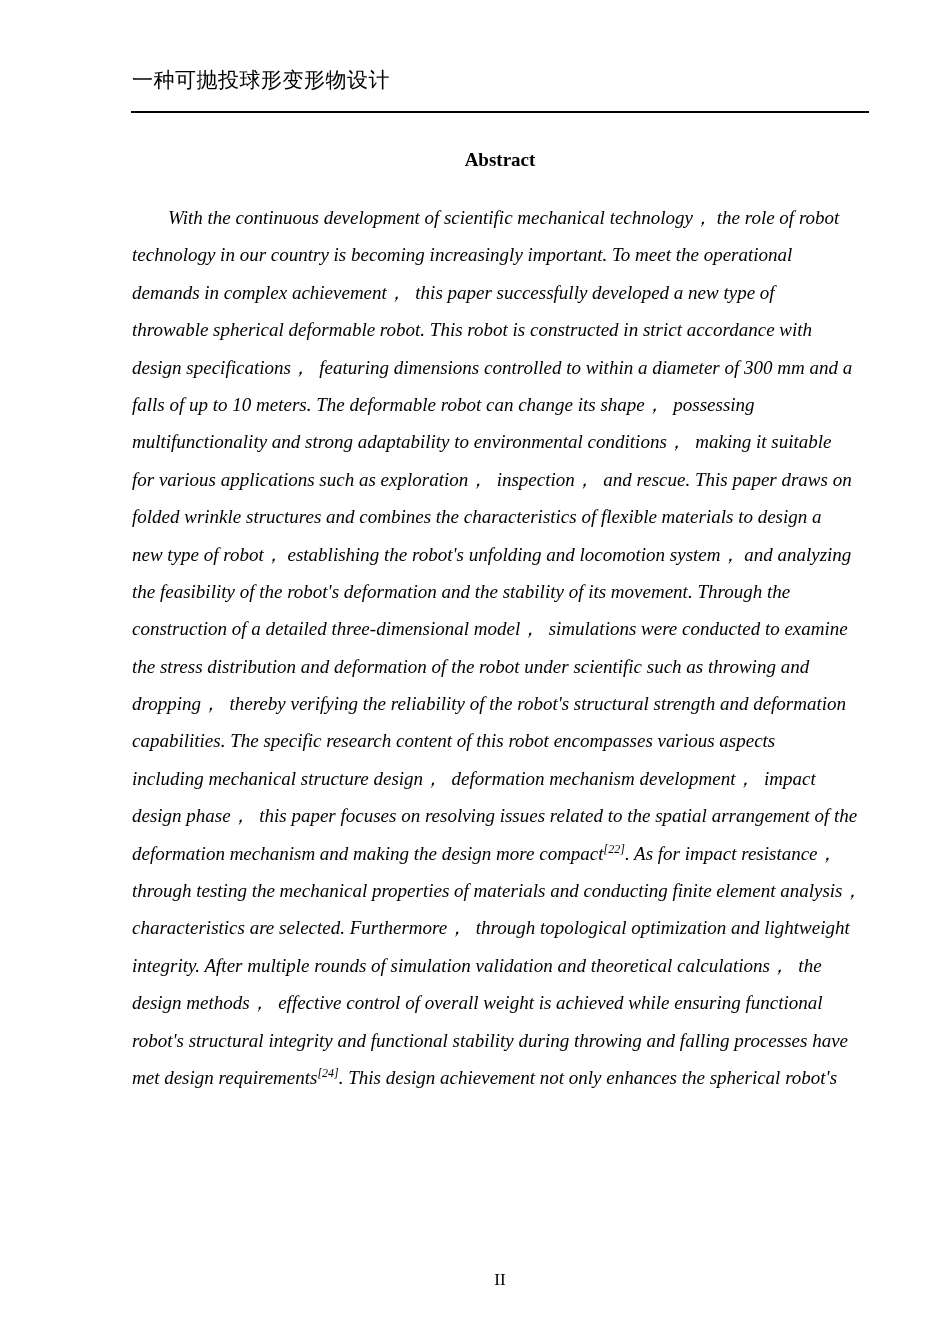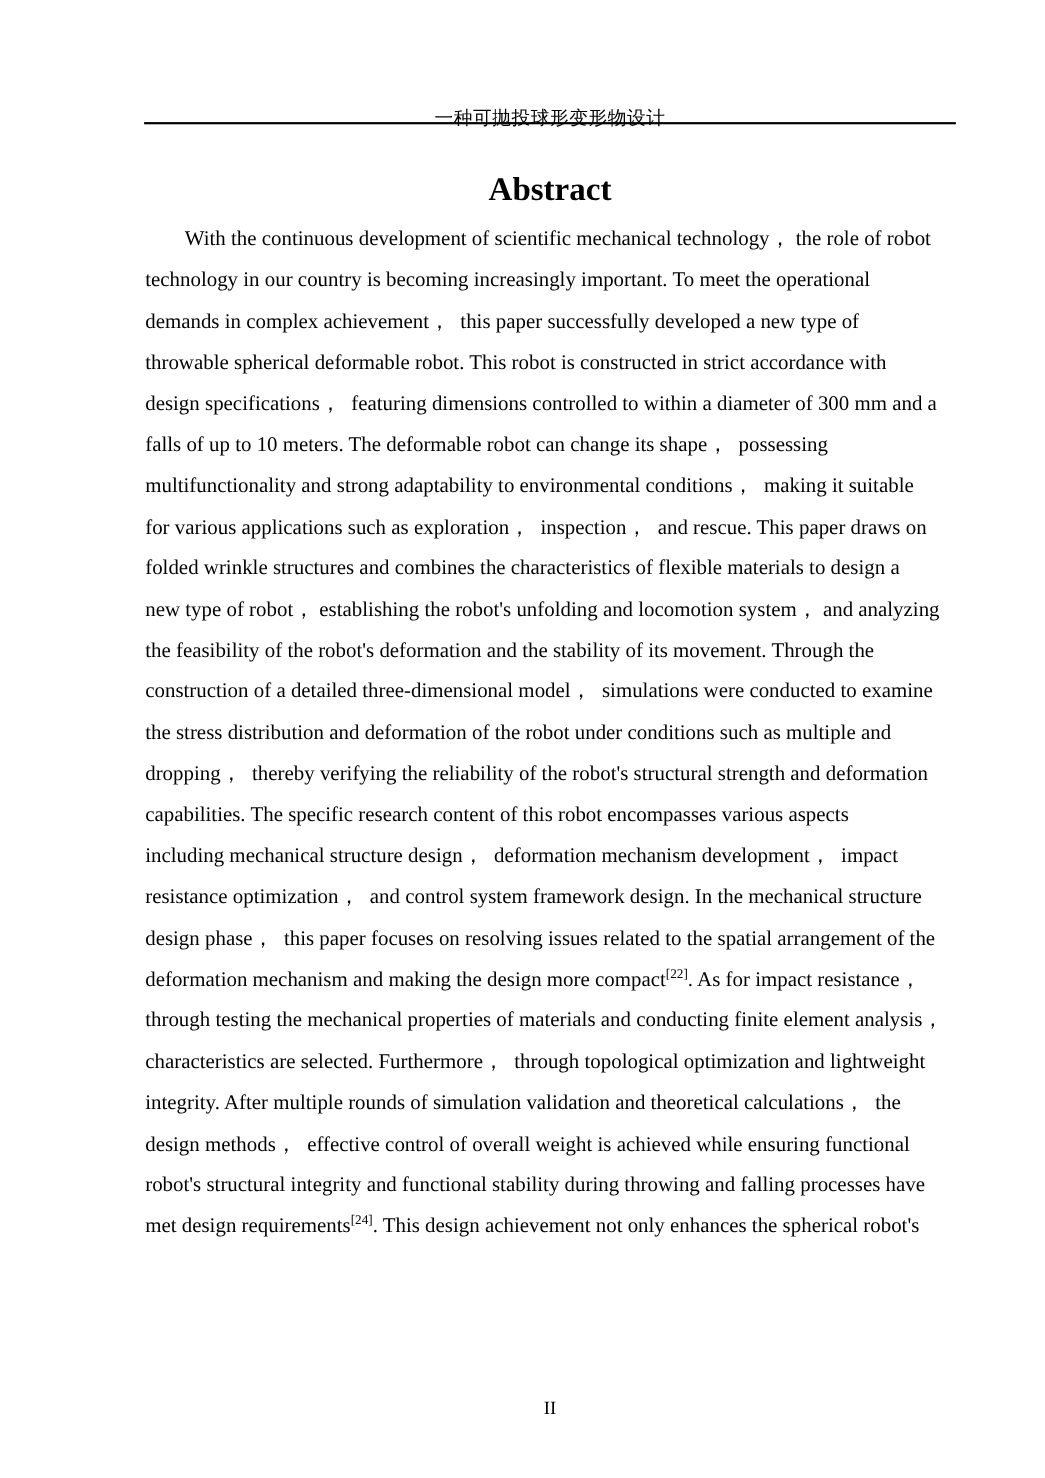--- a/index.html
+++ b/index.html
@@ -17,53 +17,53 @@
   }
   .page {
     position: absolute;
     top: 0; left: 0;
     width: 950px;
     height: 1344px;
     background: #ffffff;
   }
   .header-title {
     position: absolute;
-    top: 96px;
+    top: 68px;
     left: 132px;
     width: 736px;
-    text-align: center;
-    font-size: 17px;
+    font-size: 21px;
     line-height: 24px;
     letter-spacing: 0.5px;
     white-space: pre;
   }
   .header-rule {
     position: absolute;
     top: 111px;
     left: 131px;
     width: 738px;
     height: 0;
     border-top: 2px solid #000000;
   }
   .doc-title {
     position: absolute;
-    top: 157px;
+    top: 144px;
     left: 132px;
     width: 736px;
     text-align: center;
-    font-size: 30px;
+    font-size: 19px;
     font-weight: bold;
     line-height: 32px;
   }
   .abstract {
     position: absolute;
     top: 199px;
     left: 132px;
     width: 760px;
     font-size: 19px;
+    font-style: italic;
   }
   .abstract .line {
     height: 37.4px;
     line-height: 37.4px;
     white-space: pre;
   }
   .abstract .line:first-child {
     text-indent: 36px;
   }
   .abstract sup {
@@ -99,25 +99,24 @@
       <div class="line">demands in complex achievement，  this paper successfully developed a new type of</div>
       <div class="line">throwable spherical deformable robot. This robot is constructed in strict accordance with</div>
       <div class="line">design specifications，  featuring dimensions controlled to within a diameter of 300 mm and a</div>
       <div class="line">falls of up to 10 meters. The deformable robot can change its shape，  possessing</div>
       <div class="line">multifunctionality and strong adaptability to environmental conditions，  making it suitable</div>
       <div class="line">for various applications such as exploration，  inspection，  and rescue. This paper draws on</div>
       <div class="line">folded wrinkle structures and combines the characteristics of flexible materials to design a</div>
       <div class="line">new type of robot， establishing the robot's unfolding and locomotion system， and analyzing</div>
       <div class="line">the feasibility of the robot's deformation and the stability of its movement. Through the</div>
       <div class="line">construction of a detailed three-dimensional model，  simulations were conducted to examine</div>
-      <div class="line">the stress distribution and deformation of the robot under conditions such as multiple and</div>
+      <div class="line">the stress distribution and deformation of the robot under scientific such as throwing and</div>
       <div class="line">dropping，  thereby verifying the reliability of the robot's structural strength and deformation</div>
       <div class="line">capabilities. The specific research content of this robot encompasses various aspects</div>
       <div class="line">including mechanical structure design，  deformation mechanism development，  impact</div>
-      <div class="line">resistance optimization，  and control system framework design. In the mechanical structure</div>
       <div class="line">design phase，  this paper focuses on resolving issues related to the spatial arrangement of the</div>
       <div class="line">deformation mechanism and making the design more compact<sup>[22]</sup>. As for impact resistance，</div>
       <div class="line">through testing the mechanical properties of materials and conducting finite element analysis，</div>
       <div class="line">characteristics are selected. Furthermore，  through topological optimization and lightweight</div>
       <div class="line">integrity. After multiple rounds of simulation validation and theoretical calculations，  the</div>
       <div class="line">design methods，  effective control of overall weight is achieved while ensuring functional</div>
       <div class="line">robot's structural integrity and functional stability during throwing and falling processes have</div>
       <div class="line">met design requirements<sup>[24]</sup>. This design achievement not only enhances the spherical robot's</div>
     </div>
 

